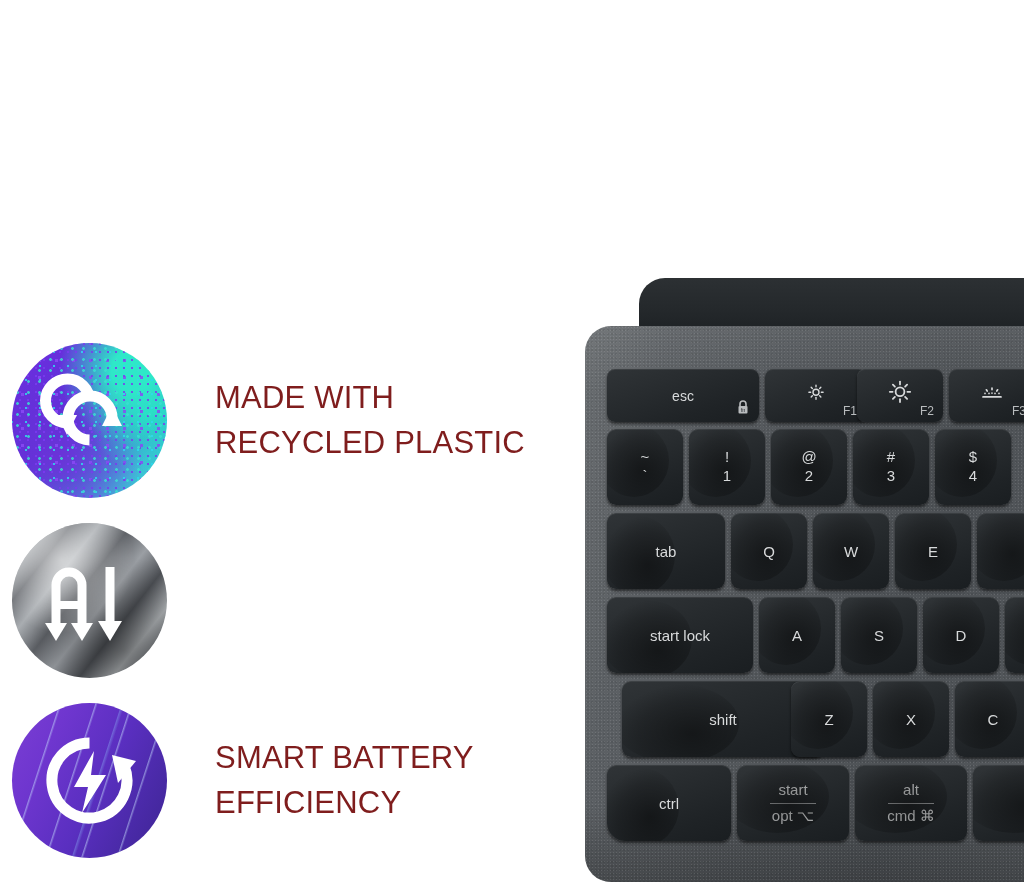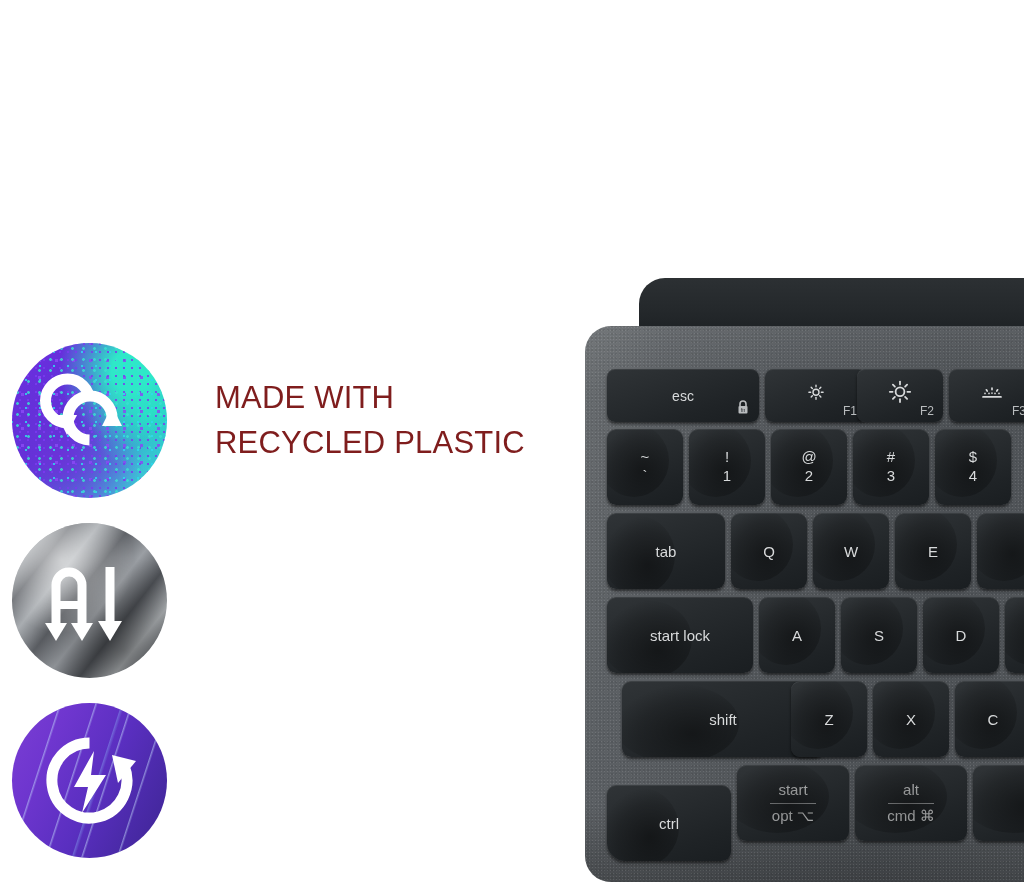--- a/index.html
+++ b/index.html
@@ -211,21 +211,21 @@
     line-height: 1.1;
   }
   .stacked .top-lab { font-size: 15px; }
   .stacked .rule {
     width: 46px; height: 1px;
     background: #9a9d9f;
     margin: 4px 0;
   }
   .stacked .bot-lab { font-size: 15px; white-space: nowrap; }
 
-  .key.ctrl-key { border-radius: 9px 9px 9px 18px; margin-top: 20px; }
+  .key.ctrl-key { border-radius: 9px 9px 9px 18px; }
 </style>
 </head>
 <body>
 
 <div class="headline">
 </div>
 
 <div class="features">
 
   <div class="feature-row">
@@ -262,20 +262,22 @@
 
   <div class="feature-row">
     <div class="badge badge-battery">
       <div class="streaks"></div>
       <svg width="155" height="155" viewBox="0 0 155 155">
         <path d="M77.5 40 A37.5 37.5 0 1 0 112 63" fill="none" stroke="#ffffff" stroke-width="11" stroke-linecap="butt"></path>
         <polygon points="100,52 124,58 106,80" fill="#ffffff"></polygon>
         <polygon points="82,48 62,84 76,84 70,110 94,72 79,72" fill="#ffffff"></polygon>
       </svg>
     </div>
+    <div class="feature-label">SMART BATTERY
+EFFICIENCY</div>
   </div>
 
 </div>
 
 <div class="keyboard">
   <div class="kb-rear"></div>
   <div class="kb-deck">
     <div class="kb-deck-shade"></div>
   </div>
 

